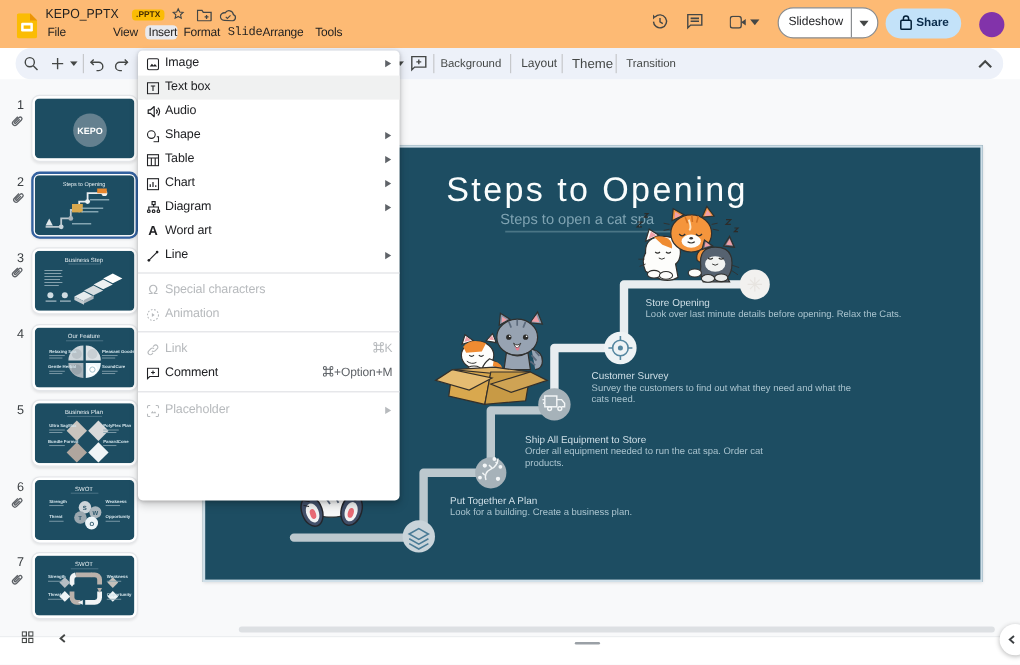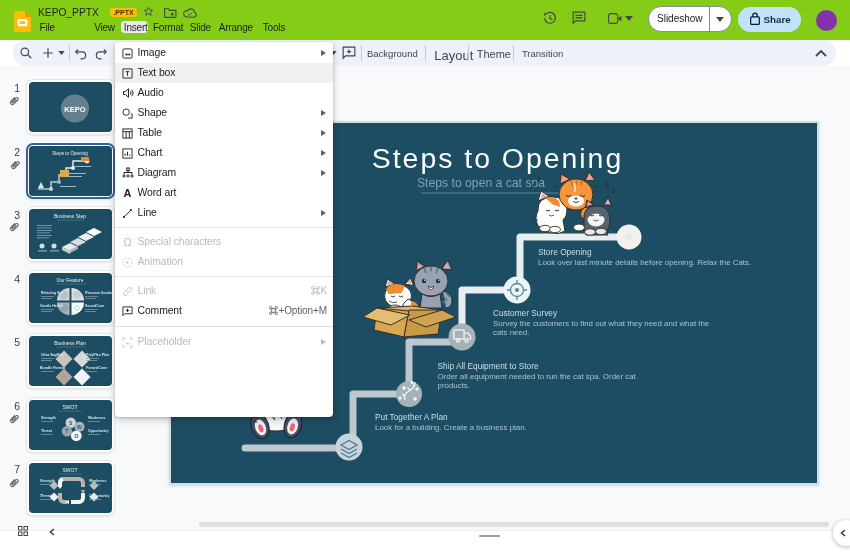--- a/index.html
+++ b/index.html
@@ -20,21 +20,21 @@
   .thumbcard { position:absolute; width:89px; height:56px; background:#fff; border:1px solid #e4e6e9; border-radius:7px; box-shadow:0 1px 2px rgba(0,0,0,0.08); }
   .thumbnum { position:absolute; width:20px; text-align:right; font-size:10.5px; color:#3c4043; }
 </style>
 </head>
 <body>
 <div id="app">
 
   <div class="abs" style="left:0;top:66px;width:850px;height:464px;background:#f8f9fa;"></div>
   <div class="abs" style="left:0;top:530px;width:850px;height:24px;background:#fff;border-top:1px solid #eceef0;"></div>
 
-  <div class="abs" id="topbar" style="left:0;top:0;width:850px;height:40px;background:#84cc16;">
+  <div class="abs" id="topbar" style="left:0;top:0;width:850px;height:40px;background:#fdba74;">
 
     <svg class="abs" style="left:13.5px;top:10.5px;" width="17" height="21" viewBox="0 0 17 21">
       <path d="M1.6 0 H11 L17 6 V19.2 a1.8 1.8 0 0 1-1.8 1.8 H1.8 A1.8 1.8 0 0 1 0 19.2 V1.8 A1.8 1.8 0 0 1 1.6 0Z" fill="#fbbc04"></path>
       <path d="M11 0 l6 6 h-6z" fill="#ec9306"></path>
       <rect x="3.6" y="8" width="9.8" height="7.2" rx="1" fill="#fff"></rect>
       <rect x="5.7" y="10.2" width="5.6" height="2.8" fill="#fbbc04"></rect>
     </svg>
     <div class="abs" style="left:37.5px;top:6px;font-size:11px;color:#1f1f1f;transform:scaleX(.93);transform-origin:left top;">KEPO_PPTX</div>
     <div class="abs" style="left:110px;top:7.5px;width:27px;height:9.5px;background:#fbbc04;border-radius:3px;font-size:7px;font-weight:bold;color:#482f00;text-align:center;line-height:9.5px;">.PPTX</div>
 
@@ -51,21 +51,21 @@
       <path d="M7 17 a6 6 0 1 1 1.5-11.8 A7 7 0 0 1 21.5 8 a5 5 0 0 1-1.5 9.7 Z"></path>
       <path d="M9.5 11.5 l2.5 2.5 5-5" stroke-width="1.8"></path>
     </svg>
 
     <div class="abs" style="left:121px;top:21px;width:27px;height:11.5px;background:#e9eaee;border-radius:4px;"></div>
     <div class="mb" style="left:39.6px;">File</div>
       <div class="mb" style="left:65.8px;margin-top:27px;">Edit</div>
       <div class="mb" style="left:94.2px;">View</div>
       <div class="mb" style="left:123.8px;">Insert</div>
       <div class="mb" style="left:152.9px;">Format</div>
-      <div class="mb" style="left:189.7px;">Slide</div>
+      <div class="mb" style="left:189.7px;font-family:Liberation Mono, monospace;">Slide</div>
       <div class="mb" style="left:218.7px;">Arrange</div>
       <div class="mb" style="left:262.8px;">Tools</div>
       <div class="mb" style="left:289px;margin-top:39px;">Help</div>
 
     <svg class="abs" style="left:543px;top:11px" width="14" height="14" viewBox="0 0 24 24" fill="none" stroke="#444746" stroke-width="2">
       <path d="M5 5.5 A9.3 9.3 0 1 1 2.7 12"></path>
       <path d="M2 2 l3.5 3.5 L2 9z" fill="#444746" stroke="none"></path>
       <path d="M12 7 v5.5 l4 2.3"></path>
     </svg>
     <svg class="abs" style="left:572px;top:11px" width="14" height="14" viewBox="0 0 24 24" fill="none" stroke="#444746" stroke-width="2">
@@ -126,21 +126,21 @@
   <svg class="abs" style="left:330px;top:51px" width="7" height="4" viewBox="0 0 8 5">
       <path d="M0 0 h8 l-4 5z" fill="#444746"></path>
     </svg>
   <svg class="abs" style="left:342px;top:46px" width="14" height="14" viewBox="0 0 24 24" fill="none" stroke="#444746" stroke-width="2">
     <path d="M2 2 h20 v15 h-16 l-4 4 z"></path>
       <path d="M12 6 v7 M8.5 9.5 h7"></path>
   </svg>
   <div class="abs" style="left:361px;top:45px;width:1px;height:16px;background:#c6c8cb;"></div>
   <div class="abs" style="left:367px;top:48px;font-size:9.5px;color:#444746;">Background</div>
   <div class="abs" style="left:425.4px;top:45px;width:1px;height:16px;background:#c6c8cb;"></div>
-  <div class="abs" style="left:434.3px;top:48px;font-size:13px;color:#444746;">Layout</div>
+  <div class="abs" style="left:434.3px;top:48px;font-size:10px;color:#444746;">Layout</div>
   <div class="abs" style="left:468px;top:45px;width:1px;height:16px;background:#c6c8cb;"></div>
   <div class="abs" style="left:476.7px;top:48px;font-size:11px;color:#444746;">Theme</div>
   <div class="abs" style="left:513px;top:45px;width:1px;height:16px;background:#c6c8cb;"></div>
   <div class="abs" style="left:521.9px;top:48px;font-size:9.5px;color:#444746;">Transition</div>
   <svg class="abs" style="left:815px;top:49px" width="12" height="8" viewBox="0 0 12 8" fill="none" stroke="#444746" stroke-width="1.8">
       <path d="M1 7 L6 2 l5 5"></path>
     </svg>
 
   <div class="abs" id="slide" style="left:169px;top:121px;width:650px;height:364px;background:#1d4d62;border:2px solid #cfdfe8;box-shadow:0 1px 3px rgba(0,0,0,0.15);"></div>
   <svg class="abs" style="left:171px;top:123px;" width="646" height="360" viewBox="0 0 646 360">

